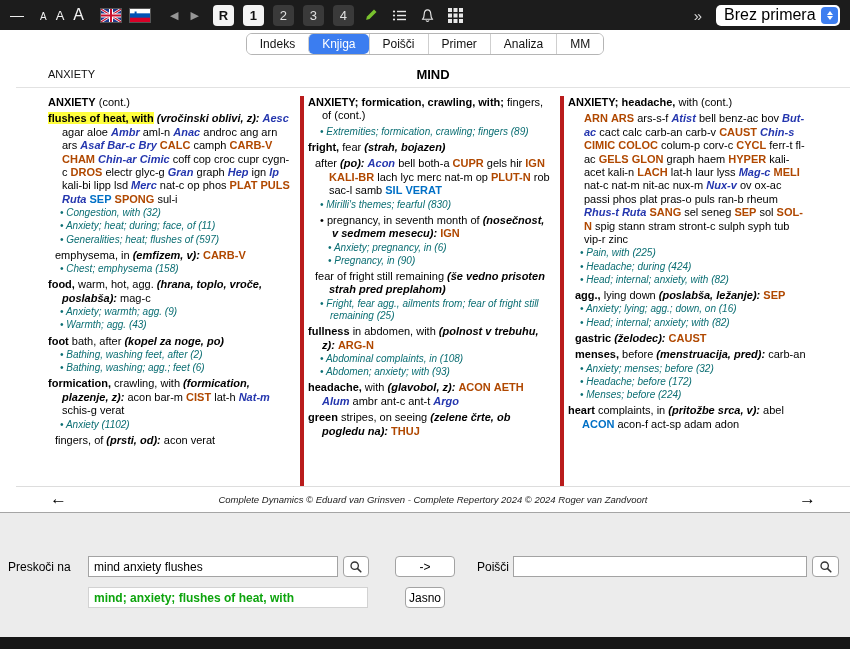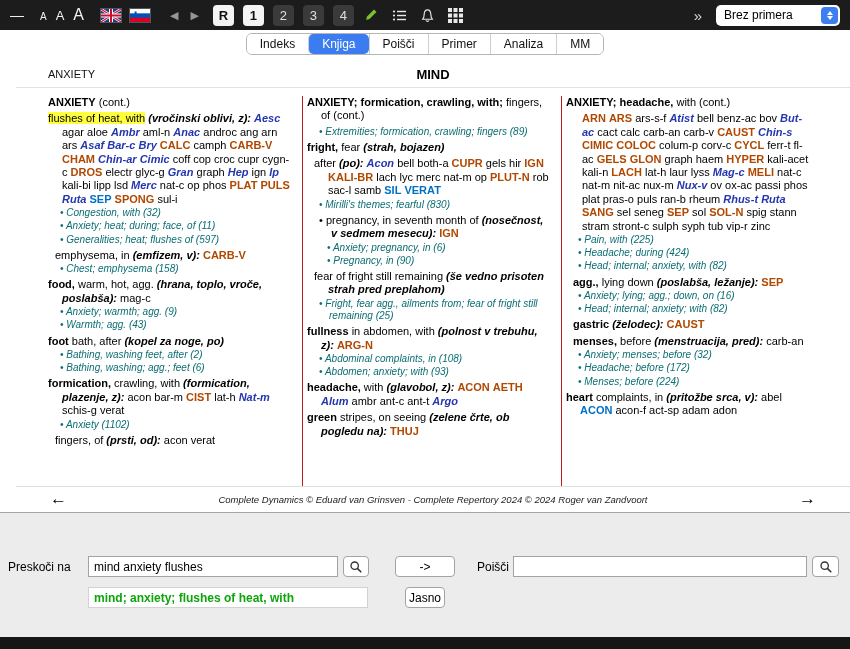--- a/index.html
+++ b/index.html
@@ -15,56 +15,56 @@
   .flags { display:flex; align-items:center; margin-right:12px; }
   .nav-arrows { display:flex; align-items:center; gap:12px; margin-right:14px; color:#969696; font-size:11px; }
   .sqbtn { width:21px; height:21px; border-radius:4px; display:flex; align-items:center; justify-content:center;
            font-size:13px; margin-right:9px; }
   .sqbtn.lit { background:#f4f4f4; color:#111; font-weight:bold; }
   .sqbtn.dim { background:#3a3a3a; color:#e0e0e0; }
   .tb-icon { display:flex; align-items:center; margin-right:13px; line-height:0; }
   .tb-spacer { flex:1; }
   .tb-more { color:#d8d8d8; font-size:15px; margin-right:14px; }
   .dropdown { width:124px; height:21px; background:#fff; border-radius:5px; display:flex; align-items:center;
-              padding-left:8px; font-size:12px; color:#000; }
+              padding-left:8px; font-size:16px; color:#000; }
   .dd-ctl { margin-left:auto; margin-right:2px; width:17px; height:17px; background:#3d7ef0; border-radius:4px;
             display:flex; flex-direction:column; align-items:center; justify-content:center; gap:1px; }
   .tri-up { width:0; height:0; border-left:3px solid transparent; border-right:3px solid transparent; border-bottom:4px solid #fff; }
   .tri-down { width:0; height:0; border-left:3px solid transparent; border-right:3px solid transparent; border-top:4px solid #fff; }
 
   
   .tabbar { height:27px; background:#fff; display:flex; align-items:center; justify-content:center; }
   .tabs { display:flex; border:1px solid #b5b5b5; border-radius:6px; overflow:hidden; }
   .tab { padding:3px 13px; font-size:12px; color:#111; background:#fff; border-left:1px solid #cfcfcf; }
   .tab:first-child { border-left:none; }
   .tab.active { background:#3b7df0; color:#fff; border-radius:5px; }
 
   
   .book { height:455px; background:#fff; display:flex; flex-direction:column;margin-left:16px; }
   .book-header { position:relative; height:31px; border-bottom:1px solid #e2e2e2; flex:none; }
   .corner { position:absolute; left:32px; bottom:7px; font-size:11px; color:#111; }
   .mind-title { position:absolute; left:0; right:0; bottom:5px; text-align:center; font-size:13px; font-weight:bold; }
   .columns { flex:1; display:flex; padding:8px 30px 0 32px; overflow:hidden; }
   .col { flex:1; min-width:0; padding-right:10px; }
-  .col + .col { border-left:1px solid #b91c1c; padding-left:4px; }
+  .col + .col { border-left:4px solid #b91c1c; padding-left:4px; }
 
   .bp { font-size:11px; line-height:1.22; color:#000; }
   .bp-head { padding-left:14px; text-indent:-14px; margin-bottom:3px; }
   .bp-rub  { padding-left:14px; text-indent:-14px; margin-top:3px; }
   .bp-sub  { margin-left:7px; padding-left:14px; text-indent:-14px; margin-top:3px; }
   .bp-sub2 { margin-left:12px; padding-left:12px; text-indent:-12px; margin-top:3px; }
   .bp-xref { font-size:10px; font-style:italic; color:#0b6e73; margin-left:12px; padding-left:10px; text-indent:-10px; margin-top:1px; }
   .bp-xref2{ font-size:10px; font-style:italic; color:#0b6e73; margin-left:20px; padding-left:10px; text-indent:-10px; margin-top:1px; }
   .bp-rem  { margin-left:16px; margin-top:2px; }
 
   .sg-p {} 
   .sg-b  { font-weight:700; }
   .sg-i  { }
   .sg-bi { font-weight:700; font-style:italic; }
-  .sg-hl { font-weight:400; background:#ffff3d;text-align:right; }
+  .sg-hl { font-weight:700; background:#ffff3d;text-align:right; }
   .sg-x  {}
   .sg-dot{}
   .sg-r1 {}
   .sg-r2 { color:#2436ae; font-weight:700; font-style:italic; }
   .sg-r3 { color:#b04800; font-weight:700; }
   .sg-r4 { color:#0070c6; font-weight:700; }
 
   .book-footer { flex:none; height:26px; border-top:1px solid #ddd; position:relative; display:flex;
                  align-items:center; justify-content:center; font-size:9.5px; font-style:italic; color:#222; }
   .pg-arrow { position:absolute; top:2px; font-size:17px; font-weight:bold; color:#000; }

